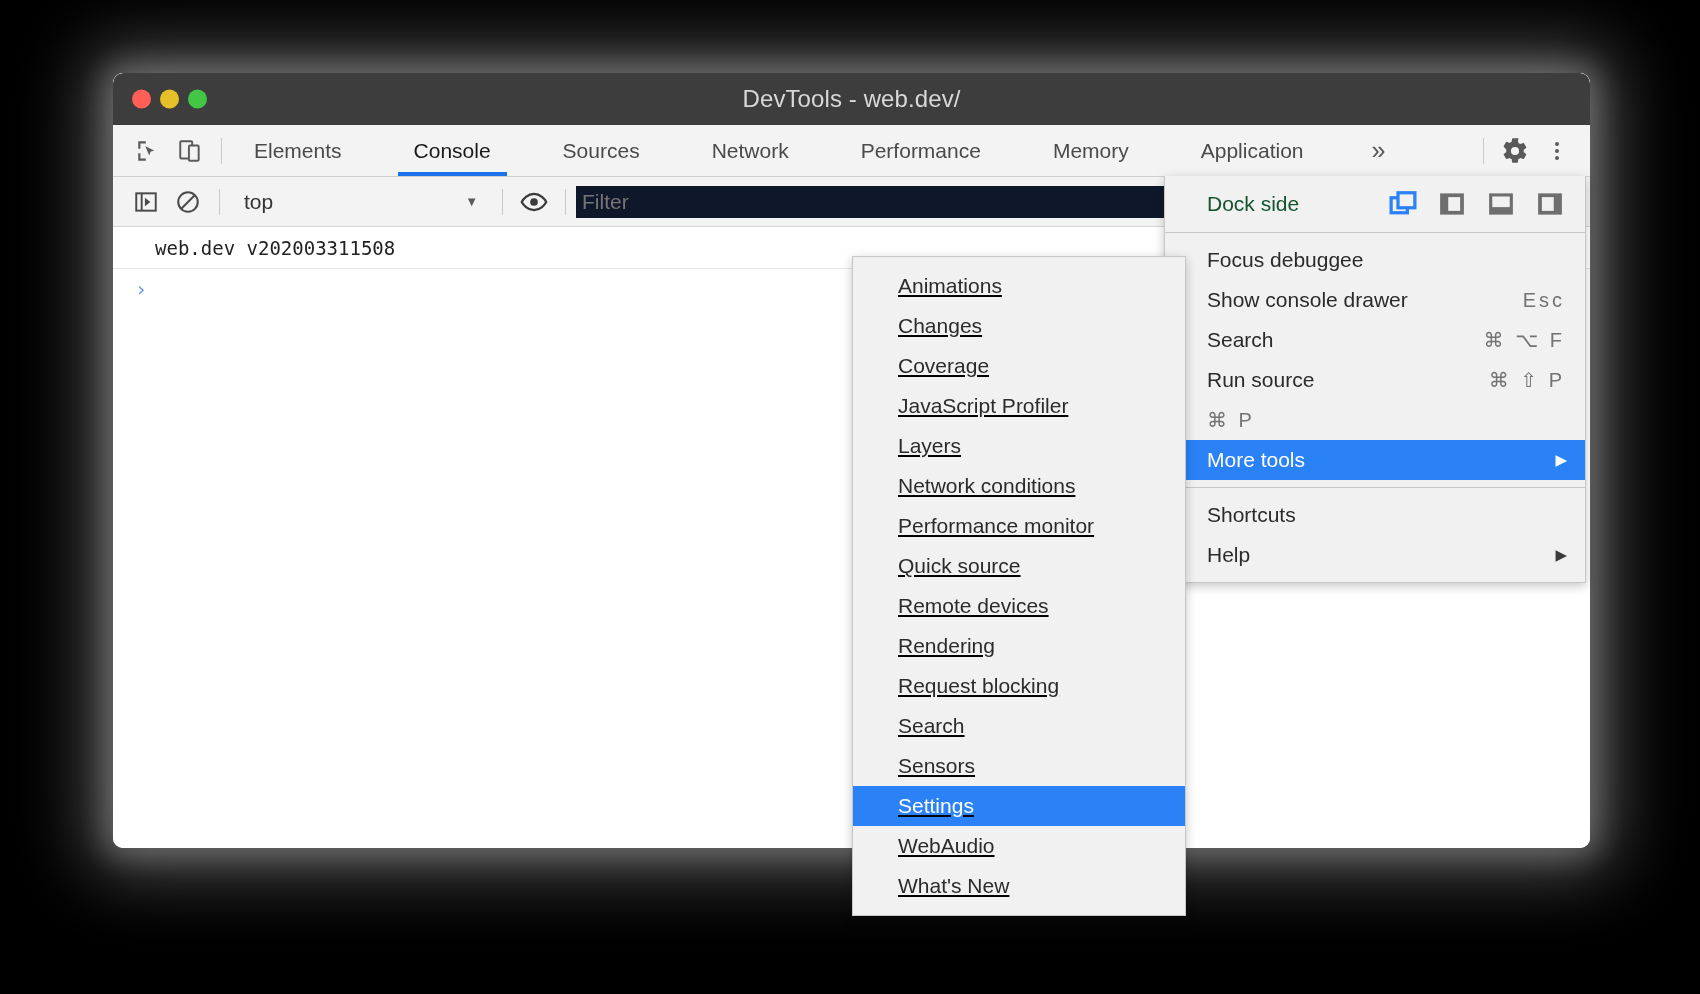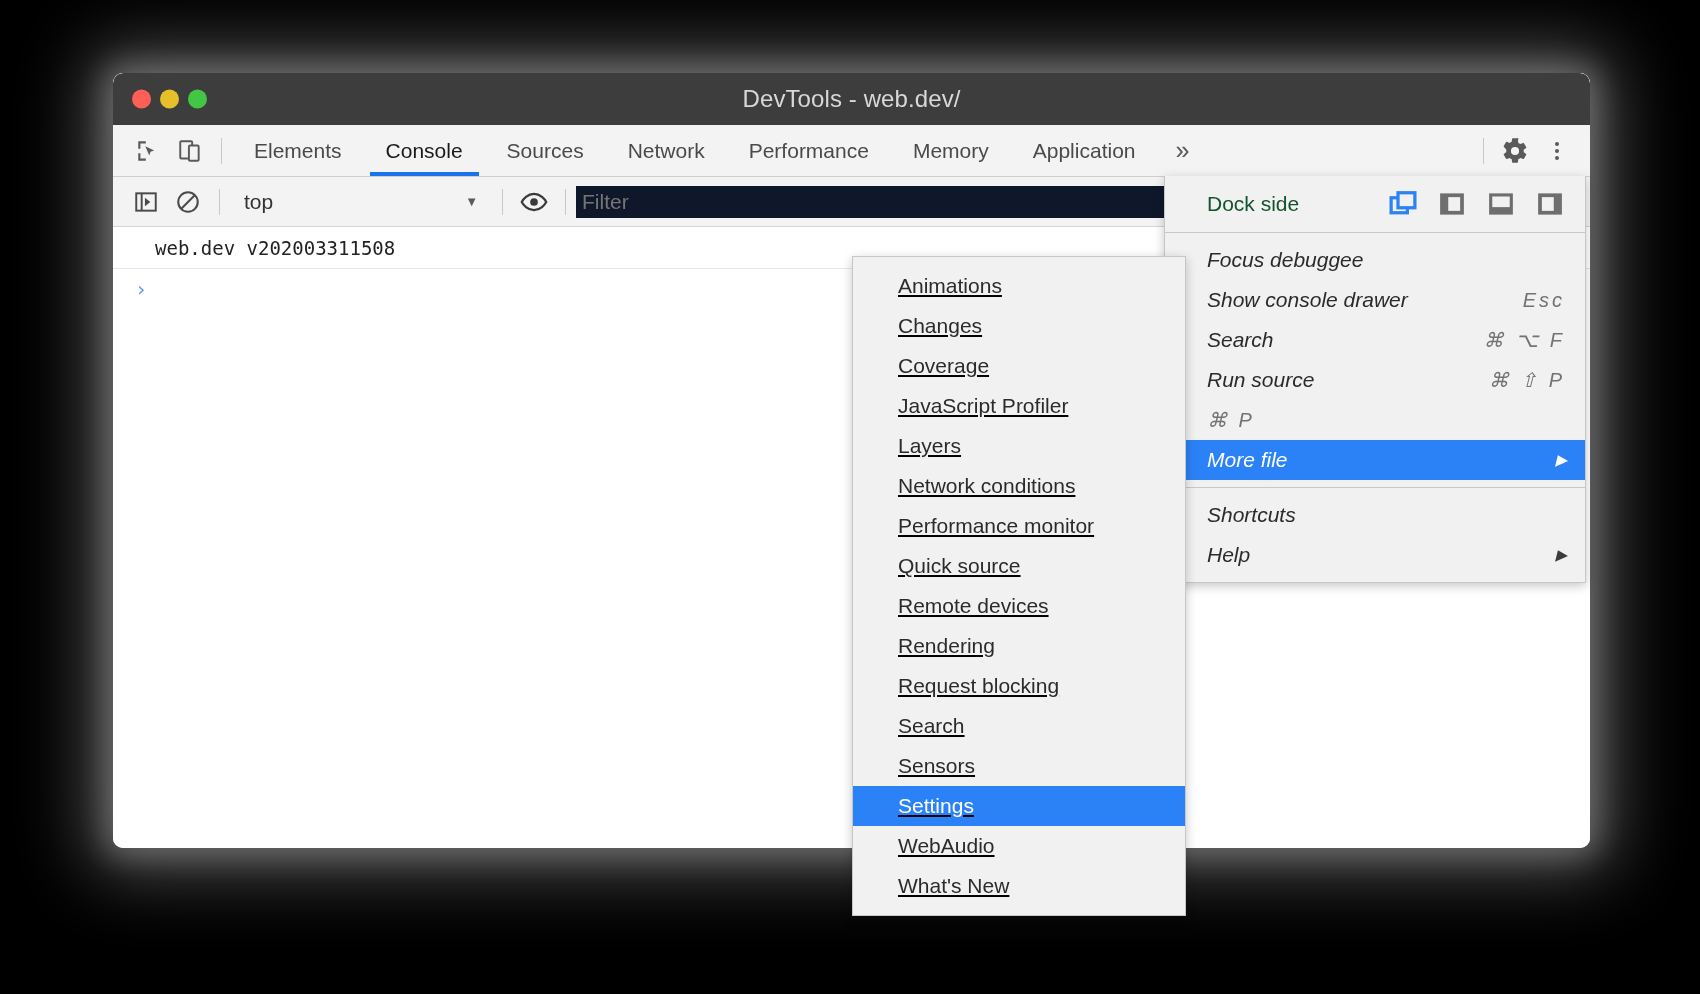--- a/index.html
+++ b/index.html
@@ -82,21 +82,21 @@
   .tool-btn {
     width: 42px; height: 42px;
     display: flex; align-items: center; justify-content: center;
     cursor: default;
   }
   .vdiv {
     width: 1px; height: 26px;
     background: #c8c8c8;
     margin: 0 10px;
   }
-  .tabs { display: flex; align-items: center; height: 100%; }
+  .tabs { display: flex; align-items: center; height: 100%; gap: 28px; }
   .tab {
     position: relative;
     height: 100%;
     display: flex; align-items: center;
     padding: 0 22px;
     font-size: 21px;
     color: #4a4a4a;
     white-space: nowrap;
   }
   .tab.active { color: #1a1a1a; }
@@ -199,21 +199,21 @@
     color: #14532d;
     flex: 1;
     white-space: nowrap;
   }
   .dock-icons { display: flex; align-items: center; gap: 19px; padding-right: 6px; }
   .menu-sep {
     height: 1px;
     background: #c9c9c9;
     margin: 0;
   }
-  .menu-items { padding: 7px 0; font-style: italic; }
+  .menu-items { padding: 7px 0; }
   .mi {
     display: flex;
     align-items: center;
     height: 40px;
     padding: 0 16px 0 42px;
     font-size: 21px;
     color: #2b2b2b;
     white-space: nowrap;
   }
   .mi .label { flex: 1; }
@@ -432,21 +432,21 @@
           <span class="shortcut">⌘ ⌥ F</span>
         </div>
         <div class="mi">
           <span class="label">Run source</span>
           <span class="shortcut">⌘ ⇧ P</span>
         </div>
         <div class="mi">
           <span class="shortcut">⌘ P</span>
         </div>
         <div class="mi selected">
-          <span class="label">More file</span>
+          <span class="label">More tools</span>
           <span class="arrow">▶</span>
         </div>
       </div>
 
       <div class="menu-sep"></div>
 
       <div class="menu-items">
         <div class="mi">
           <span class="label">Shortcuts</span>
         </div>

